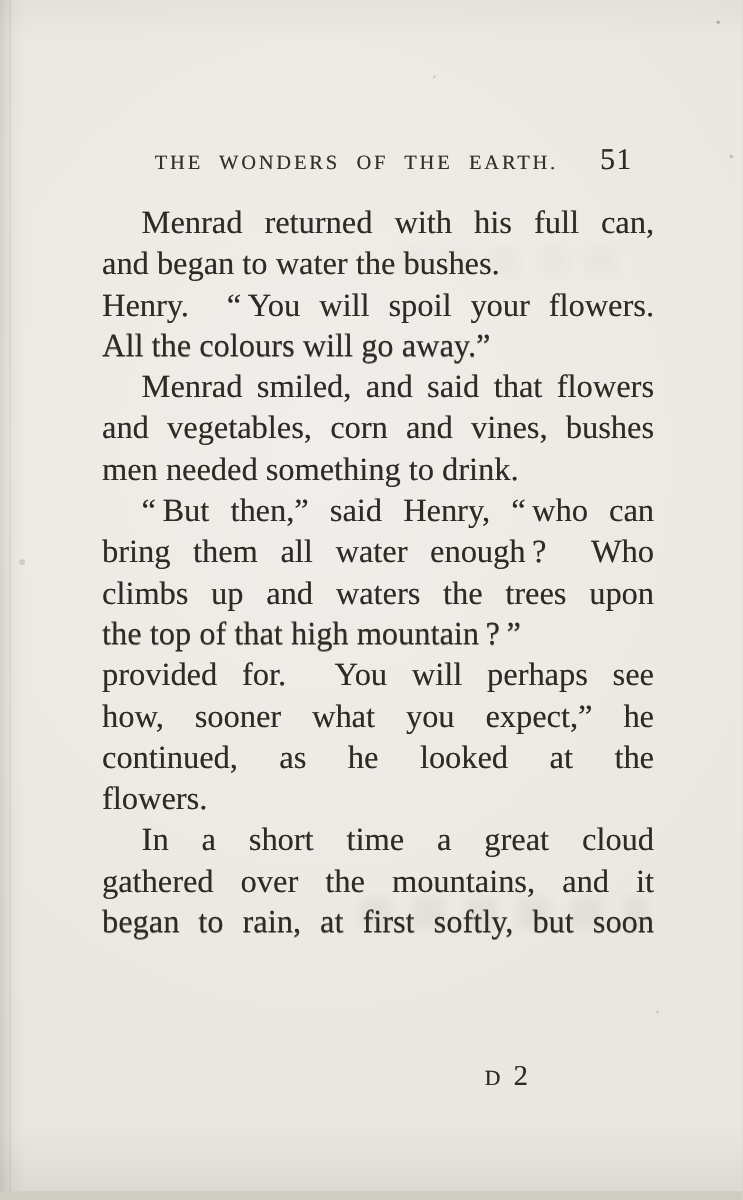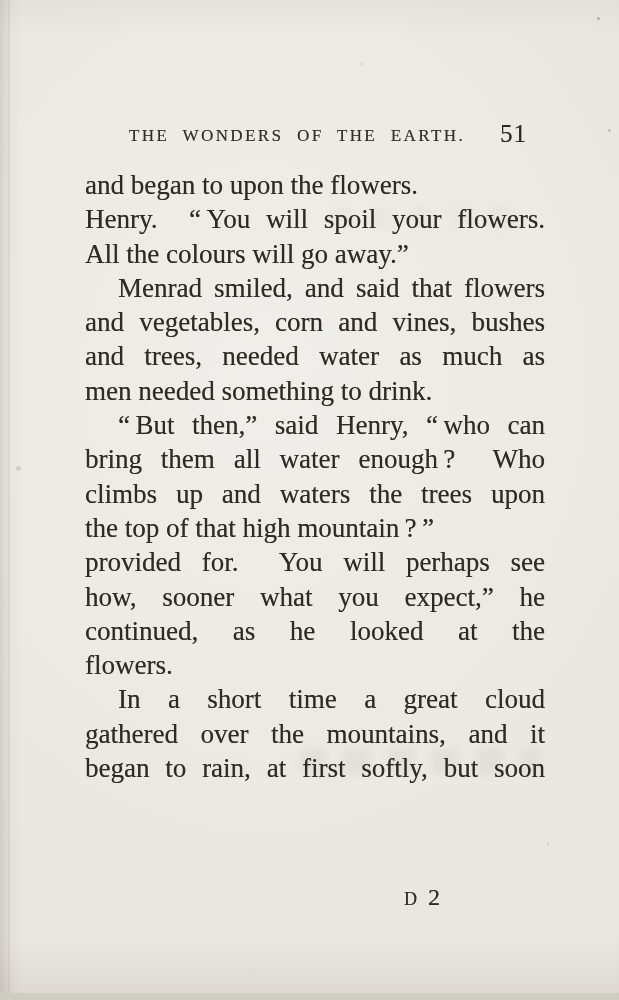--- a/index.html
+++ b/index.html
@@ -86,26 +86,26 @@
   <div class="crease"></div>
   <div class="showthrough"></div>
   <div class="showthrough2"></div>
 
   <div class="running-head">
     <div class="rh-title">THE WONDERS OF THE EARTH.</div>
     <div class="folio">51</div>
   </div>
 
   <div class="text-block">
-      <div class="line nojust">and began to upon the flowers.</div>
+      <div class="line first">Menrad returned with his full can,</div>
+      <div class="line nojust">and began to water the bushes.</div>
       <div class="line">Henry.&nbsp; “ You will spoil your flowers.</div>
       <div class="line nojust">All the colours will go away.”</div>
       <div class="line first">Menrad smiled, and said that flowers</div>
       <div class="line">and vegetables, corn and vines, bushes</div>
-      <div class="line">and trees, needed water as much as</div>
       <div class="line nojust">men needed something to drink.</div>
       <div class="line first">“ But then,” said Henry, “ who can</div>
       <div class="line">bring them all water enough ?&nbsp; Who</div>
       <div class="line">climbs up and waters the trees upon</div>
       <div class="line nojust">the top of that high mountain ? ”</div>
       <div class="line">provided for.&nbsp; You will perhaps see</div>
       <div class="line">how, sooner what you expect,” he</div>
       <div class="line">continued, as he looked at the</div>
       <div class="line nojust">flowers.</div>
       <div class="line first">In a short time a great cloud</div>

